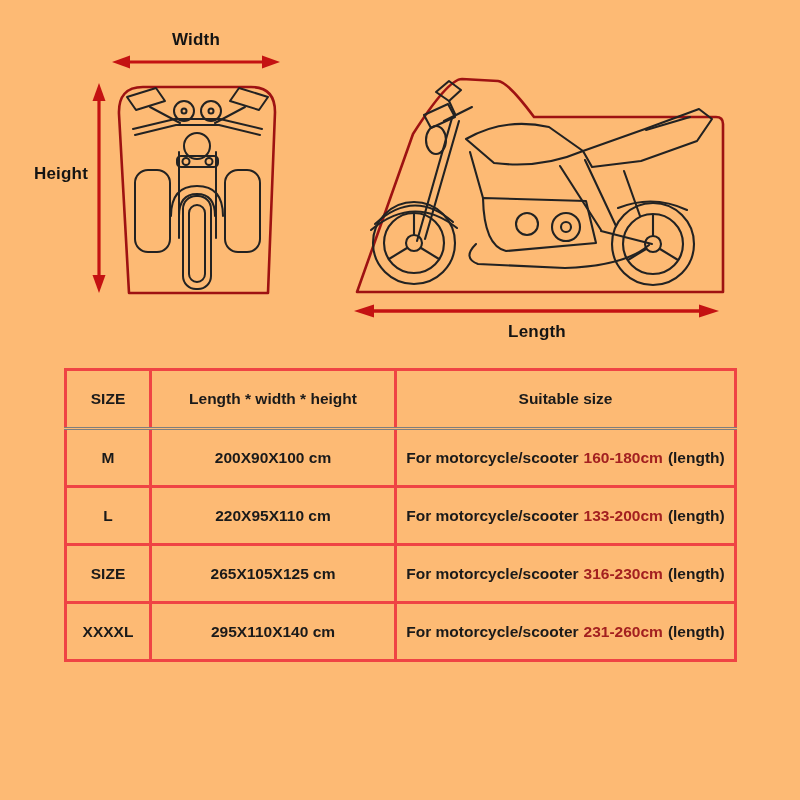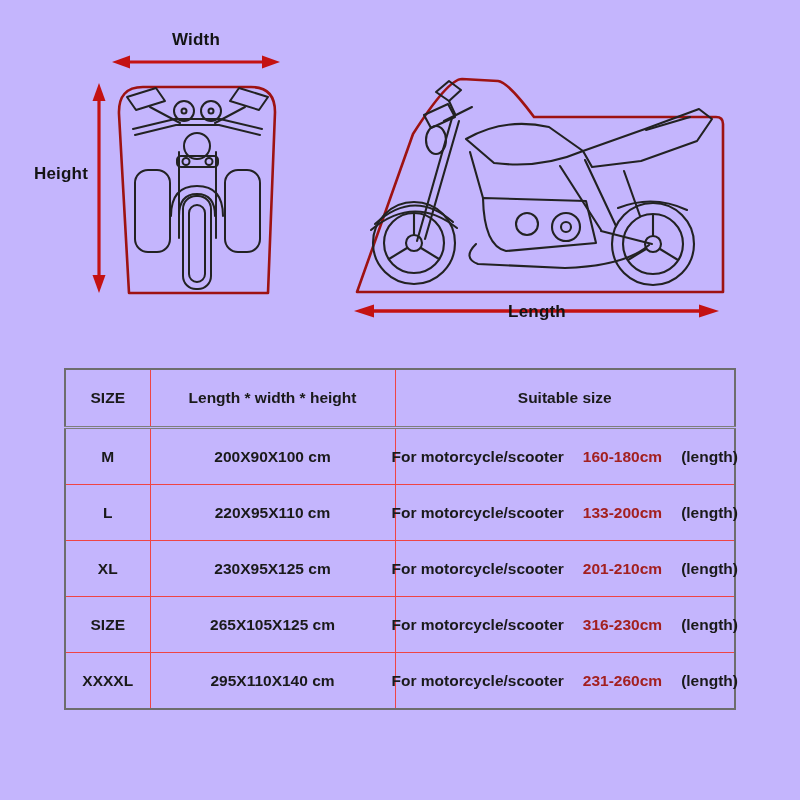--- a/index.html
+++ b/index.html
@@ -1,39 +1,39 @@
 <!DOCTYPE html>
 <html><head>
 <meta charset="utf-8">
 <style>
   html,body{margin:0;padding:0;background:#ffffff;}
   .canvas{
-    position:relative;width:800px;height:800px;background:#c4b5fd;
+    position:relative;width:800px;height:800px;background:#fdba74;
     font-family:"Liberation Sans", sans-serif;overflow:hidden;
   }
   .art{position:absolute;left:0;top:0;}
   .dim-label{
     position:absolute;font-weight:700;font-size:17px;color:#141414;
     text-align:center;letter-spacing:.2px;
   }
   .size-table{
     position:absolute;left:64px;top:368px;width:670px;
   }
   table{border-collapse:collapse;width:100%;table-layout:fixed;}
   td,th{
-    border:1px solid #ef4444;text-align:center;vertical-align:middle;
+    border:3px solid #ef4444;text-align:center;vertical-align:middle;
     font-weight:700;color:#1a1a1a;font-size:15.5px;padding:0;
   }
   table{border:2px solid #6d6d6d;}
   thead th{height:56px;border-bottom:3px double #7e7e7e;}
   tbody td{height:55px;}
   col.c-size{width:85px;}
   col.c-dim{width:245px;}
   col.c-suit{width:340px;}
-  .suit{display:flex;justify-content:center;align-items:center;gap:19px;white-space:nowrap;}
+  .suit{display:flex;justify-content:center;align-items:center;gap:5px;white-space:nowrap;}
   .suit .range{color:#a32020;text-align:right;}
 </style>
 </head>
 <body>
 
 <div class="canvas">
 
   <svg class="art" width="800" height="362" viewBox="0 0 800 362">
 
     <g stroke="#c41212" fill="#c41212">
@@ -137,21 +137,21 @@
 
       <line x1="601" y1="231" x2="652" y2="244"></line>
       <line x1="624" y1="171" x2="640" y2="216"></line>
 
       <path d="M618 208 Q653 194 687 210"></path>
     </g>
   </svg>
 
   <span class="dim-label" style="left:156px;top:30px;width:80px;">Width</span>
   <span class="dim-label" style="left:24px;top:164px;width:74px;">Height</span>
-  <span class="dim-label" style="left:496px;top:302px;width:82px;">Length</span>
+  <span class="dim-label" style="left:496px;top:322px;width:82px;">Length</span>
 
   <div class="size-table">
     <table>
       <colgroup>
           <col class="c-size">
           <col class="c-dim">
           <col class="c-suit">
         </colgroup>
       <thead>
         <tr>
@@ -177,31 +177,20 @@
           <td>220X95X110 cm</td>
           <td>
               <div class="suit">
             <span>For motorcycle/scooter</span>
             <span class="range">133-200cm</span>
             <span>(length)</span>
           </div>
             </td>
         </tr>
         <tr>
-          <td>XL</td>
-          <td>230X95X125 cm</td>
-          <td>
-              <div class="suit">
-            <span>For motorcycle/scooter</span>
-            <span class="range">201-210cm</span>
-            <span>(length)</span>
-          </div>
-            </td>
-        </tr>
-        <tr>
           <td>SIZE</td>
           <td>265X105X125 cm</td>
           <td>
               <div class="suit">
             <span>For motorcycle/scooter</span>
             <span class="range">316-230cm</span>
             <span>(length)</span>
           </div>
             </td>
         </tr>

